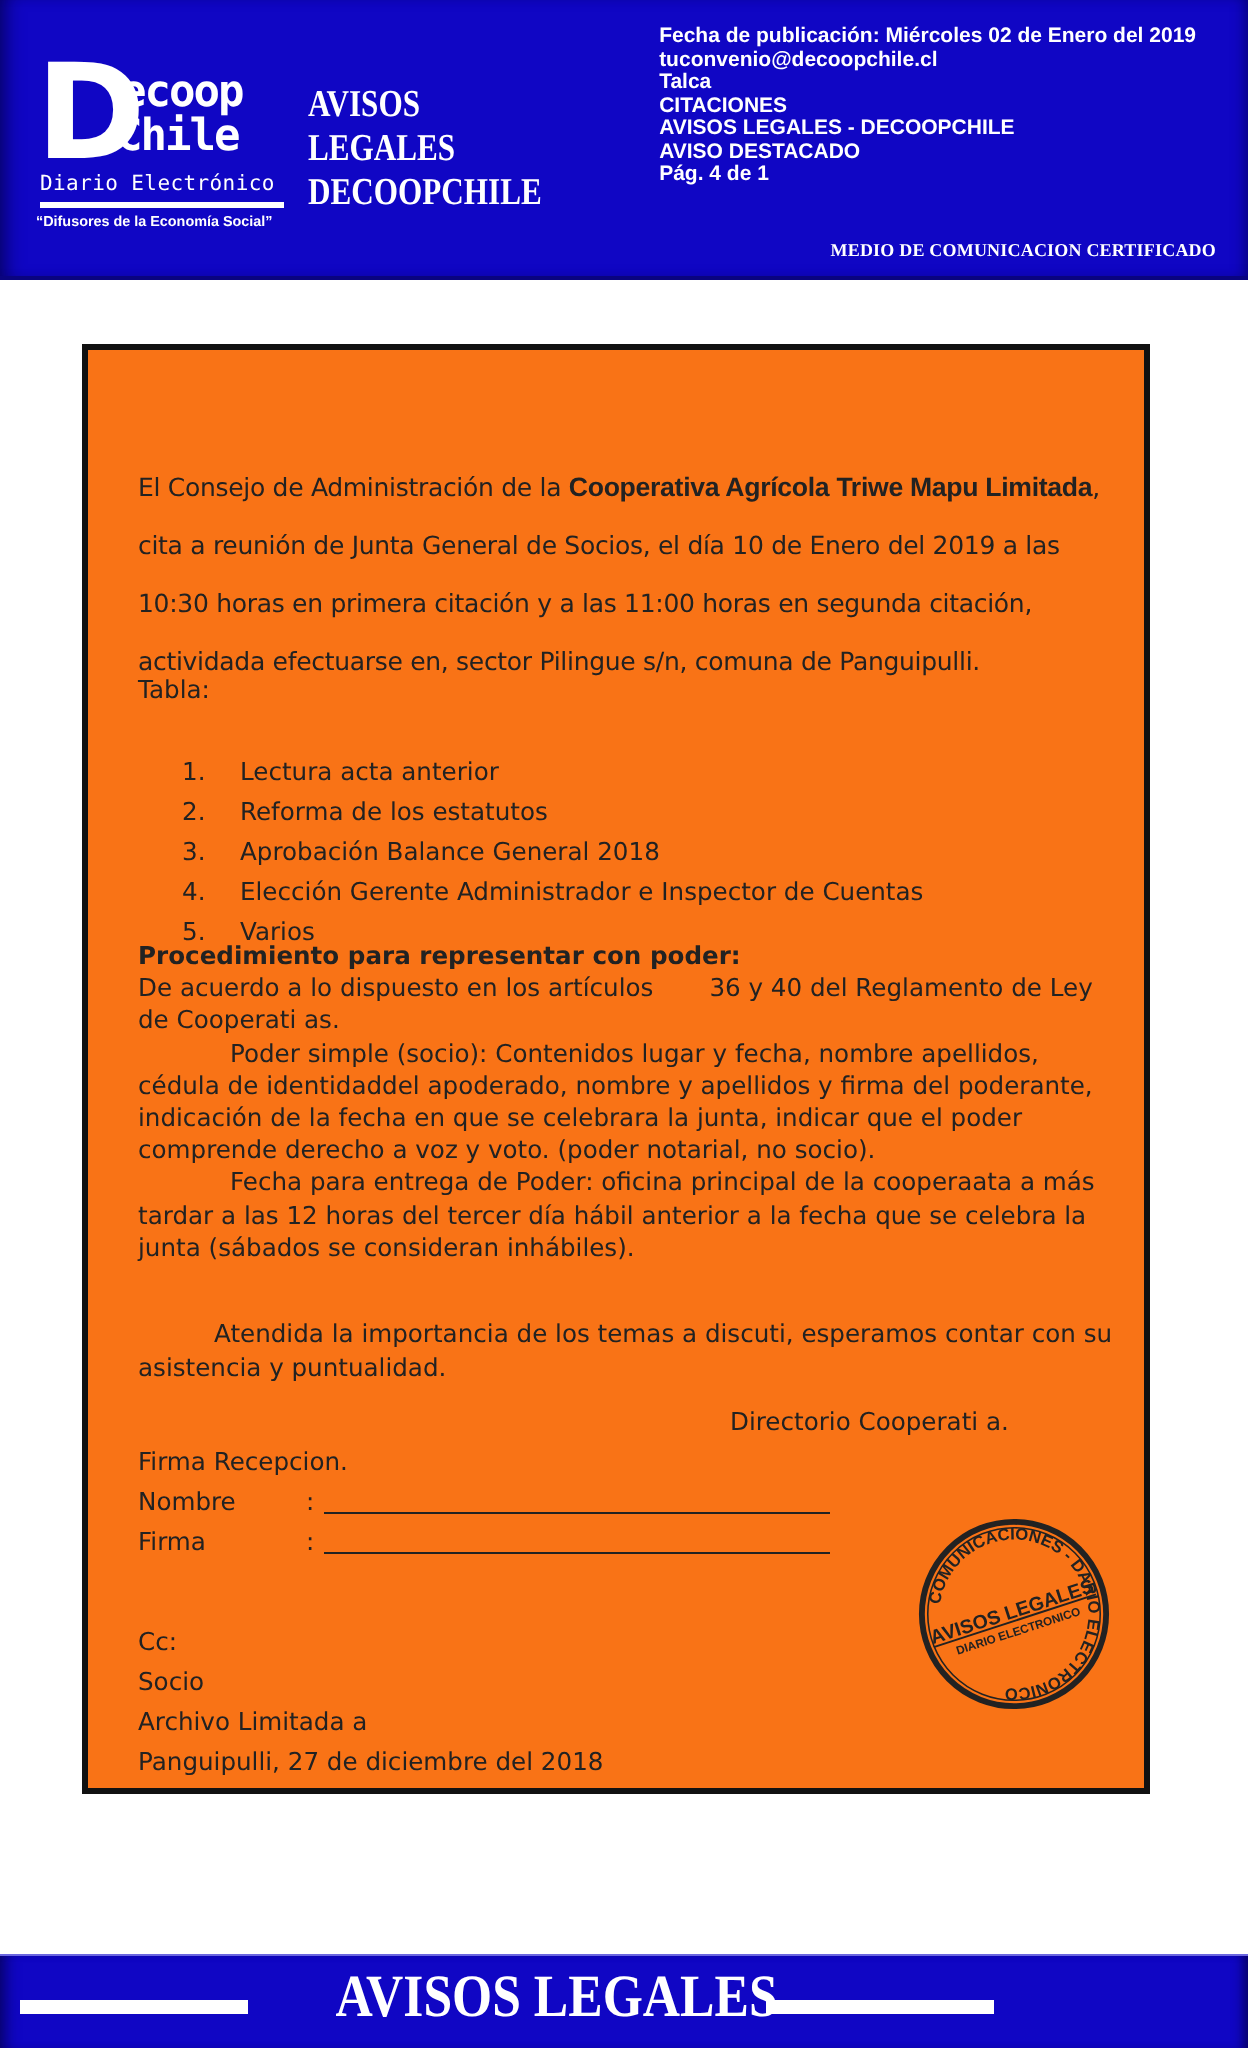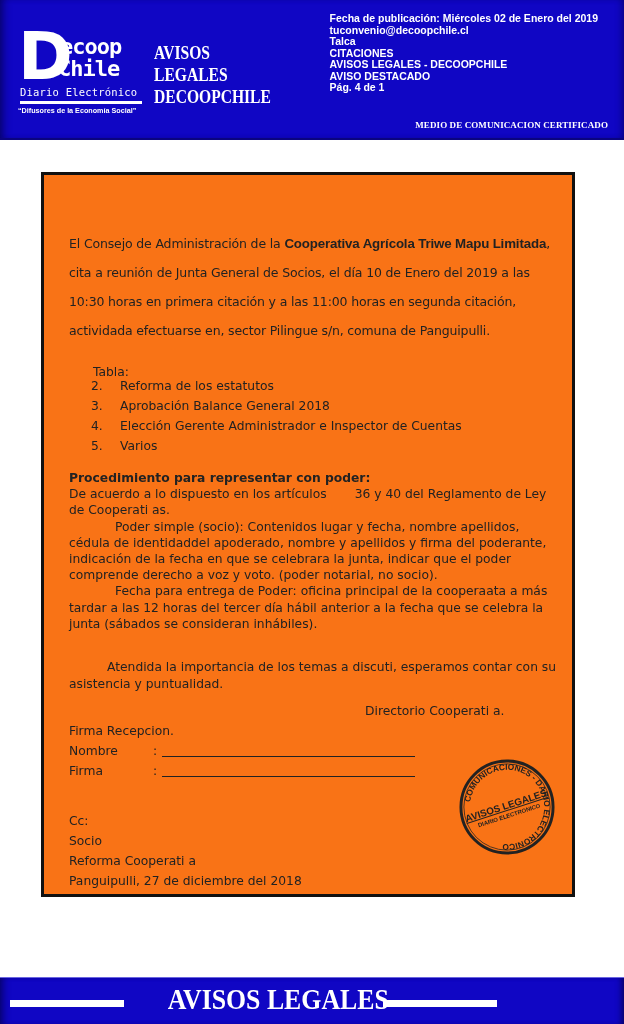--- a/index.html
+++ b/index.html
@@ -56,21 +56,21 @@
     position: absolute; left: 41px; top: 172px; width: 534px; height: 725px;
     border: 3px solid #111; background: #f97316;
   }
   .doc { position: absolute; left: 25px; top: 0; width: 490px; font-family: "DejaVu Sans", sans-serif; font-size: 12.3px; color: #222; }
   .intro {
     position: absolute; left: 0; top: 54px; width: 490px; line-height: 29px;
     font-size: 12.5px; letter-spacing: -0.15px;
   }
   .intro .bold { font-family: "Liberation Sans", sans-serif; font-weight: bold; font-size: 13.3px; }
 
-  .tabla-label { position: absolute; left: 0; top: 190px; margin-left: 24px; }
+  .tabla-label { position: absolute; left: 0; top: 163px; }
   .agenda { position: absolute; left: 22px; top: 201px; list-style: none; }
   .agenda li { height: 20px; line-height: 20px; white-space: nowrap; }
   .agenda .num { display: inline-block; width: 29px; }
 
   .poder { position: absolute; left: 0; top: 295px; width: 490px; line-height: 16.2px; }
   .poder .title { font-weight: bold; }
   .poder p { white-space: normal; }
   .indent { text-indent: 46px; }
   .spacer-gap { display: inline-block; width: 28px; }
 
@@ -139,20 +139,21 @@
 
   <div class="header-cert">MEDIO DE COMUNICACION CERTIFICADO</div>
 </div>
 
 <div class="doc-frame">
   <div class="doc">
     <p class="intro"><span>El Consejo de Administración de la </span><span class="bold">Cooperativa Agrícola Triwe Mapu Limitada</span><span>, cita a reunión de Junta General de Socios, el día 10 de Enero del 2019 a las 10:30 horas en primera citación y a las 11:00 horas en segunda citación, actividada efectuarse en, sector Pilingue  s/n, comuna de Panguipulli.</span></p>
 
     <div class="tabla-label">Tabla:</div>
     <ol class="agenda">
+      <li><span class="num">1.</span><span>Lectura acta anterior</span></li>
       <li><span class="num">2.</span><span>Reforma de los estatutos</span></li>
       <li><span class="num">3.</span><span>Aprobación Balance General 2018</span></li>
       <li><span class="num">4.</span><span>Elección Gerente Administrador e Inspector de Cuentas</span></li>
       <li><span class="num">5.</span><span>Varios</span></li>
     </ol>
 
     <div class="poder">
       <div class="title">Procedimiento para representar con poder:</div>
       <p><span>De acuerdo a lo dispuesto en los artículos</span><span class="spacer-gap"></span><span>36 y 40 del Reglamento de Ley de Cooperati  as.</span></p>
       <p class="indent">Poder simple (socio): Contenidos lugar y fecha, nombre apellidos, cédula de identidaddel apoderado, nombre y apellidos y firma del poderante, indicación de la fecha en que se celebrara la junta, indicar que el poder comprende derecho a voz y voto. (poder notarial, no socio).</p>
@@ -173,21 +174,21 @@
     </div>
     <div class="field-row row-firma">
       <span class="lbl">Firma</span>
       <span class="colon">:</span>
       <span class="line"></span>
     </div>
 
     <div class="cc-block">
       <div>Cc:</div>
       <div>Socio</div>
-      <div>Reforma Cooperati  a</div>
+      <div>Archivo Limitada  a</div>
       <div>Panguipulli, 27 de diciembre del 2018</div>
     </div>
 
     <svg class="stamp" viewBox="0 0 100 100">
       <defs>
         <path id="stampArc" d="M 50,50 m -38,0 a 38,38 0 1,1 76,0 a 38,38 0 1,1 -76,0"></path>
       </defs>
       <circle cx="50" cy="50" r="47" fill="none" stroke="#222" stroke-width="3"></circle>
       <circle cx="50" cy="50" r="44" fill="none" stroke="#222" stroke-width="0.8"></circle>
       <text font-family="Liberation Sans, sans-serif" font-size="8.5" font-weight="bold" fill="#222">

